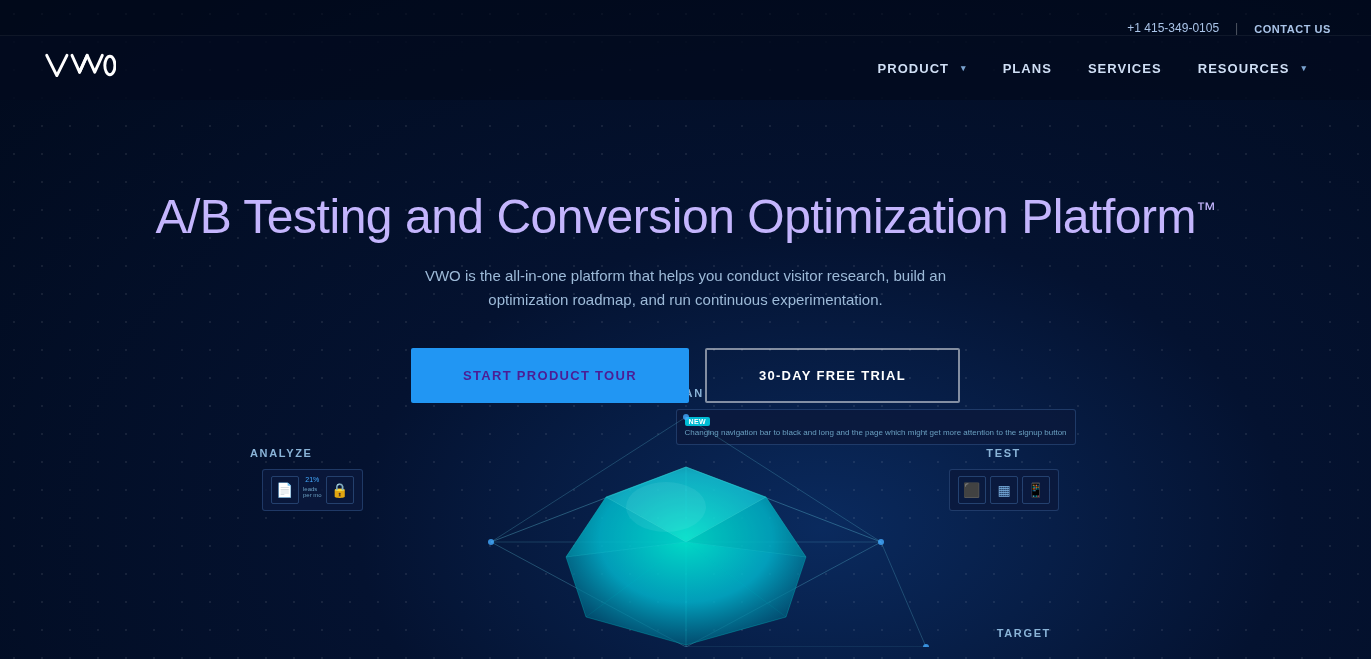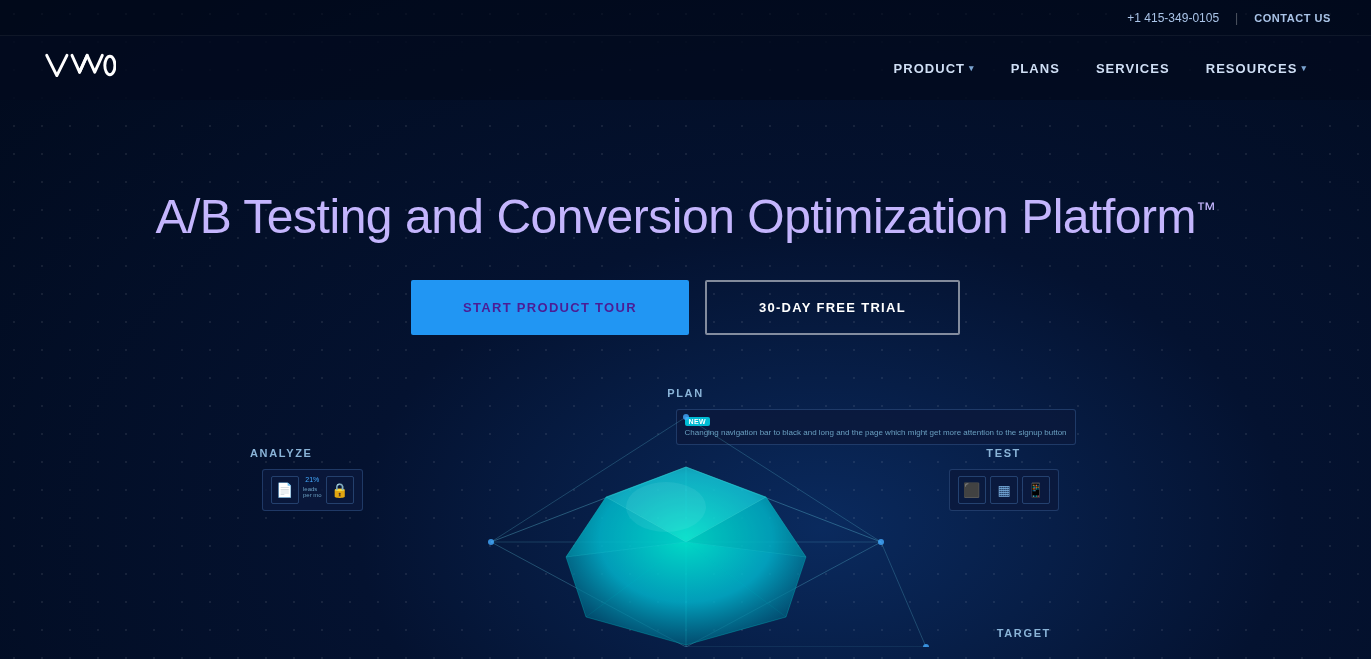--- a/index.html
+++ b/index.html
@@ -28,21 +28,21 @@
       z-index: 1;
       background-image: radial-gradient(circle, rgba(255,255,255,0.08) 1px, transparent 1px);
       background-size: 28px 28px;
     }
 
     
     .utility-bar {
       position: relative;
       z-index: 10;
       display: flex;
-      align-items: center;
+      align-items: flex-end;
       justify-content: flex-end;
       padding: 0 40px;
       height: 36px;
       background: rgba(1, 8, 25, 0.6);
       border-bottom: 1px solid rgba(255,255,255,0.06);
       font-size: 12px;
       color: #aac4e8;
       gap: 16px;
     }
 
@@ -89,21 +89,21 @@
 
     .nav-item {
       color: #d0dff5;
       font-size: 13px;
       font-weight: 600;
       letter-spacing: 0.08em;
       text-transform: uppercase;
       cursor: pointer;
       display: flex;
       align-items: center;
-      gap: 4px;
+      gap: 12px;
     }
 
     .nav-item .chevron {
       font-size: 9px;
       color: #7aa3d0;
     }
 
     .dashboard-btn {
       background: #00c853;
       color: #fff;
@@ -338,20 +338,21 @@
       <span class="chevron">▾</span>
     </div>
   </div>
 
 </nav>
 
 <section class="hero">
   <h1 class="hero-title">
     <span>A/B Testing and Conversion Optimization Platform</span><sup>™</sup>
   </h1>
+  <p class="hero-subtitle">VWO is the all-in-one platform that helps you conduct visitor research, build an optimization roadmap, and run continuous experimentation.</p>
   <div class="hero-buttons">
     <button class="btn-primary">START PRODUCT TOUR</button>
     <button class="btn-outline">30-DAY FREE TRIAL</button>
   </div>
 </section>
 
 <div class="illustration-area">
 
   <span class="label label-plan">PLAN</span>
   <span class="label label-analyze">ANALYZE</span>

